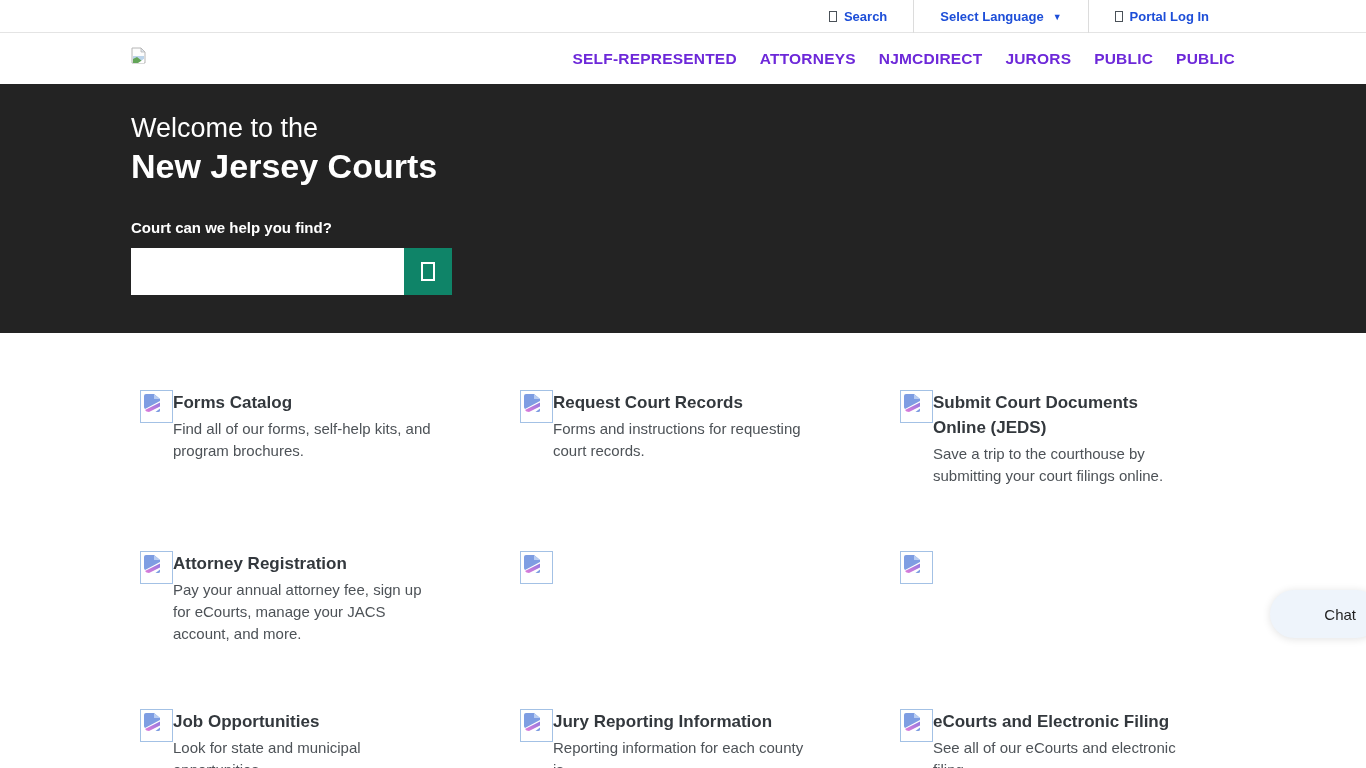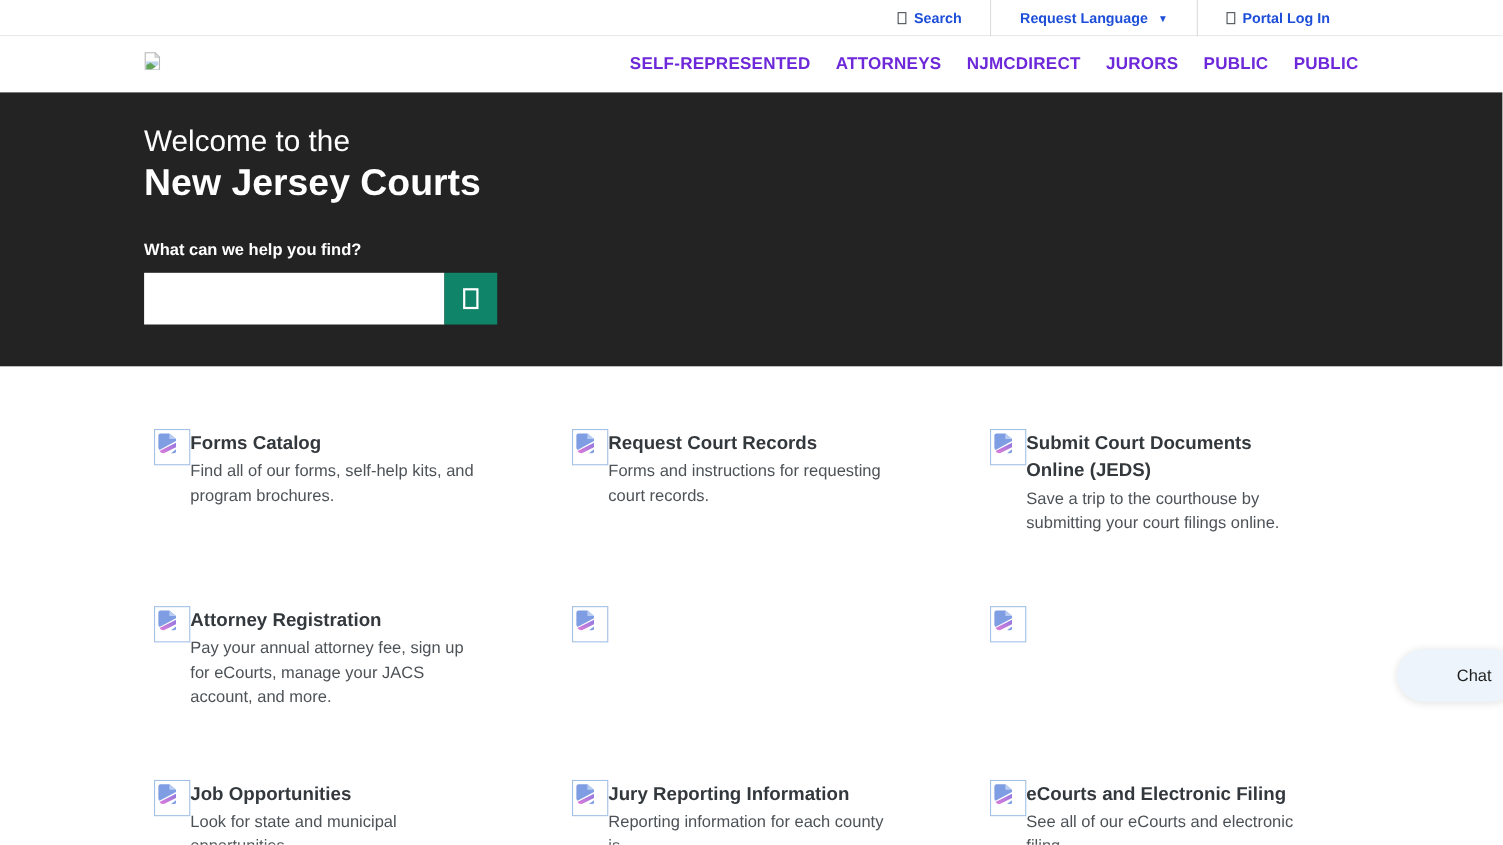--- a/index.html
+++ b/index.html
@@ -60,21 +60,21 @@
 <body>
 
 <header class="topbar">
   <div class="container topbar-inner">
     <a class="topbar-item">
       <span class="tofu-sm"></span>
       <span>Search</span>
     </a>
     <span class="topbar-divider"></span>
     <a class="topbar-item">
-      <span>Request Language</span>
+      <span>Select Language</span>
       <span class="caret">▼</span>
     </a>
     <span class="topbar-divider"></span>
     <a class="topbar-item">
       <span class="tofu-sm"></span>
       <span>Portal Log In</span>
     </a>
   </div>
 </header>
 
@@ -99,21 +99,21 @@
         <li><a>PUBLIC</a></li>
         <li><a>PUBLIC</a></li>
       </ul>
   </div>
 </nav>
 
 <section class="hero">
   <div class="container hero-inner">
     <div class="hero-welcome">Welcome to the</div>
     <h1 class="hero-title">New Jersey Courts</h1>
-    <div class="hero-prompt">What can we help you find?</div>
+    <div class="hero-prompt">Court can we help you find?</div>
     <div class="search-row">
       <input class="search-input" type="text" placeholder="" style="">
       <button class="search-btn">
         <span class="tofu-btn"></span>
       </button>
     </div>
   </div>
 </section>
 
 <main class="content">

